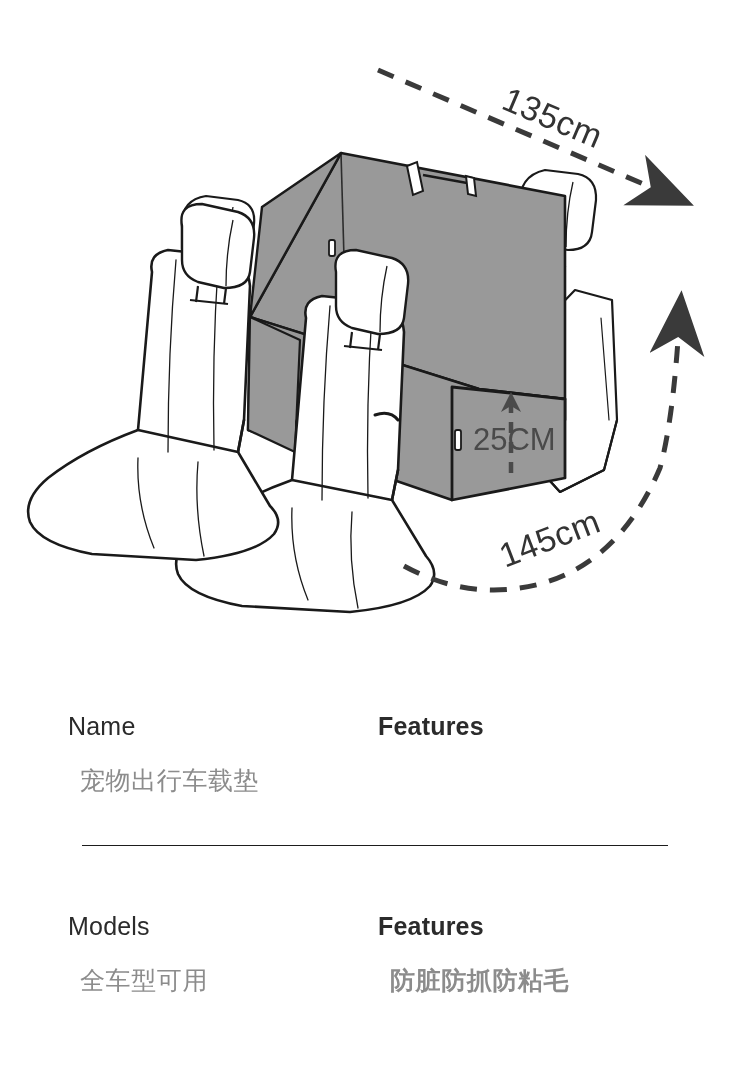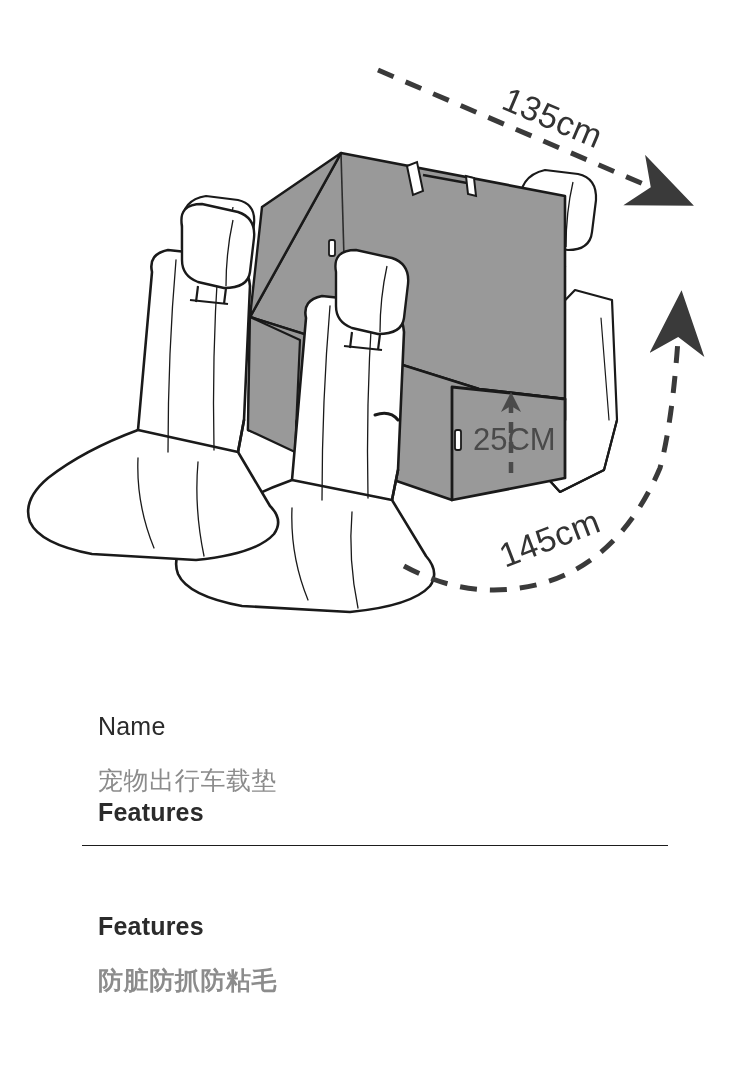--- a/index.html
+++ b/index.html
@@ -45,24 +45,23 @@
   
   #spec-table {
     position: absolute;
     left: 0;
     top: 660px;
     width: 750px;
     height: 416px;
   }
   .spec-row {
     position: absolute;
-    left: 98px;
+    left: 68px;
     width: 586px;
     display: flex;
-    flex-direction: column;
   }
   .spec-row.row-1 { top: 50px; }
   .spec-row.row-2 { top: 250px; }
 
   .spec-cell {
     width: 310px;
     box-sizing: border-box;
   }
   .spec-cell.cell-right {
     width: 276px;
@@ -75,21 +74,21 @@
     line-height: 32px;
     letter-spacing: 0.2px;
     margin: 0 0 22px 0;
     white-space: nowrap;
   }
   .spec-value {
     font-size: 25px;
     color: #8c8c8c;
     line-height: 32px;
     letter-spacing: 0.6px;
-    margin: 0;
+    margin: 12px;
     white-space: nowrap;
   }
 
   #spec-divider {
     position: absolute;
     left: 82px;
     top: 185px;
     width: 586px;
     height: 0;
     border-top: 1.6px solid #1d1d1d;
@@ -237,19 +236,23 @@
       <p class="spec-value">宠物出行车载垫</p>
     </div>
     <div class="spec-cell cell-right">
       <p class="spec-heading">Features</p>
     </div>
   </div>
 
   <div id="spec-divider"></div>
 
   <div class="spec-row row-2">
+    <div class="spec-cell">
+      <p class="spec-heading">Models</p>
+      <p class="spec-value">全车型可用</p>
+    </div>
     <div class="spec-cell cell-right">
       <p class="spec-heading">Features</p>
       <p class="spec-value">防脏防抓防粘毛</p>
     </div>
   </div>
 
 </div>
 
 </body></html>

